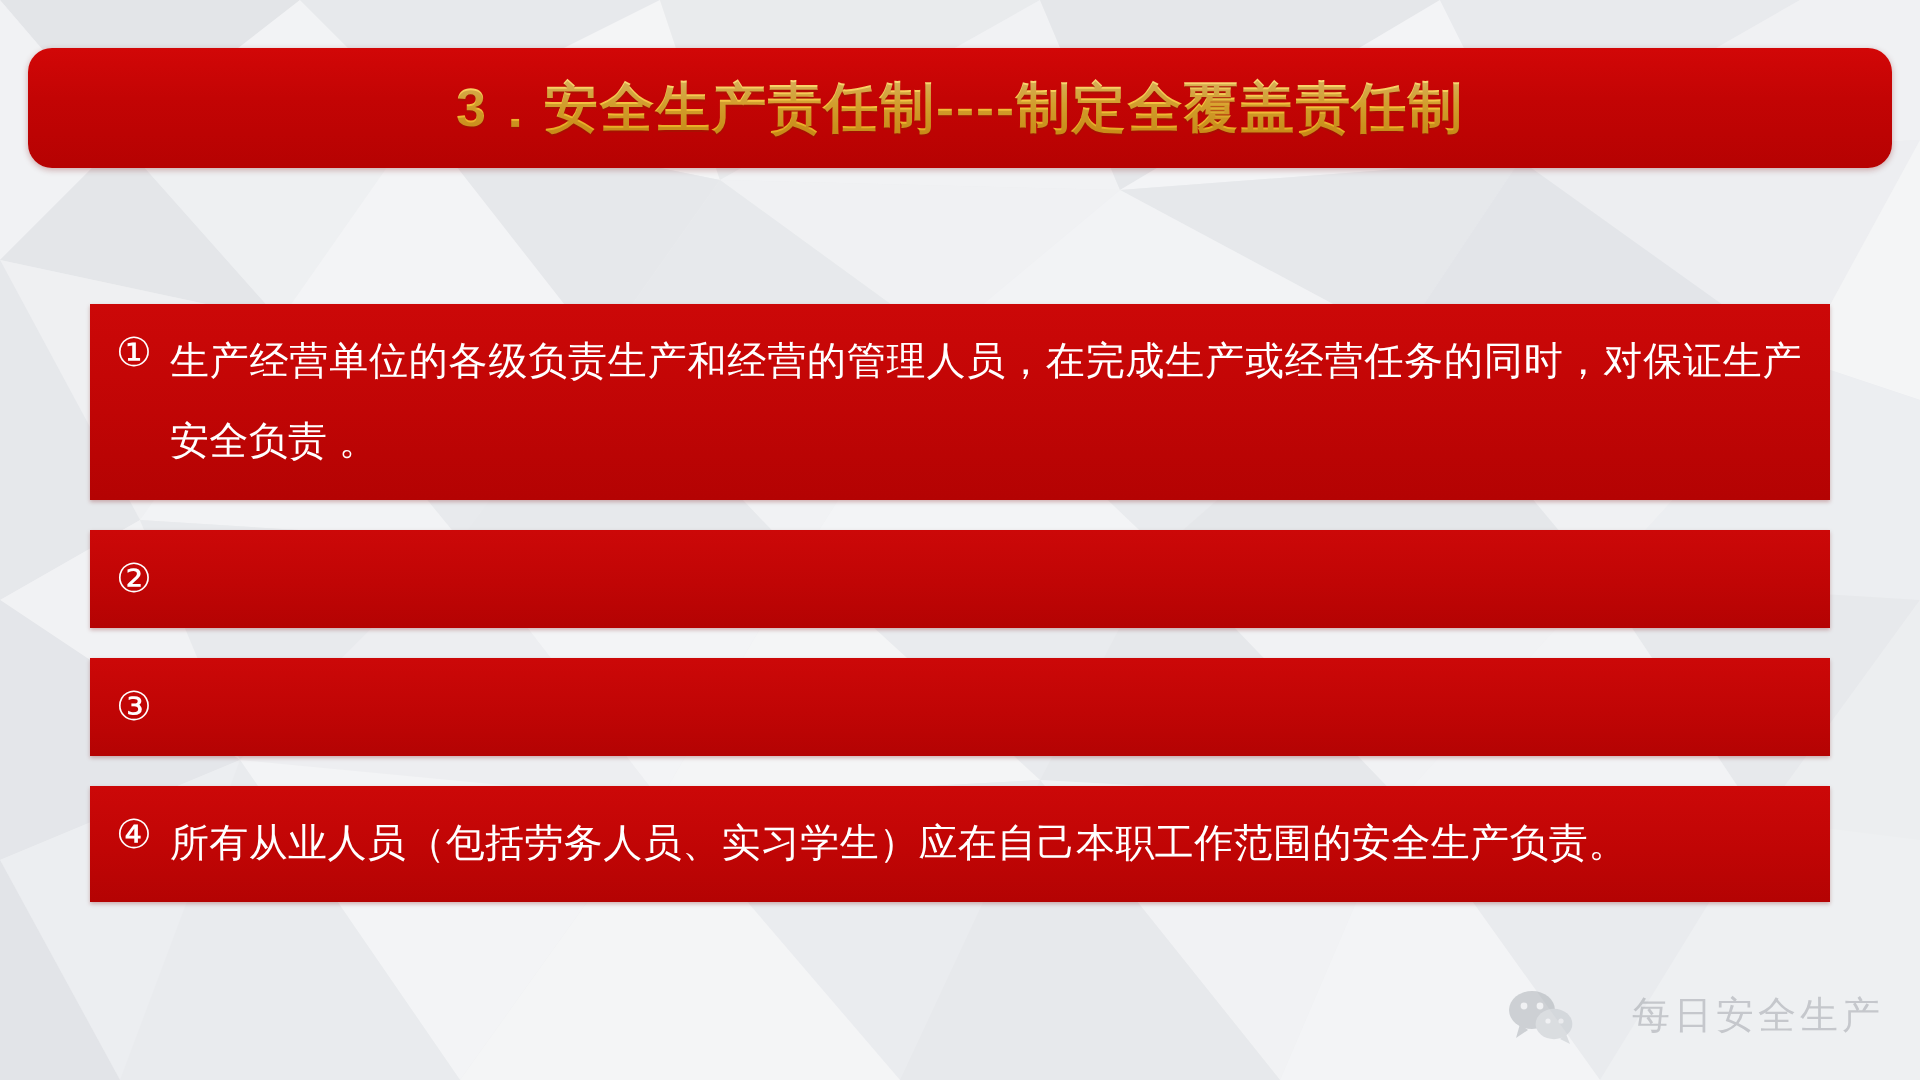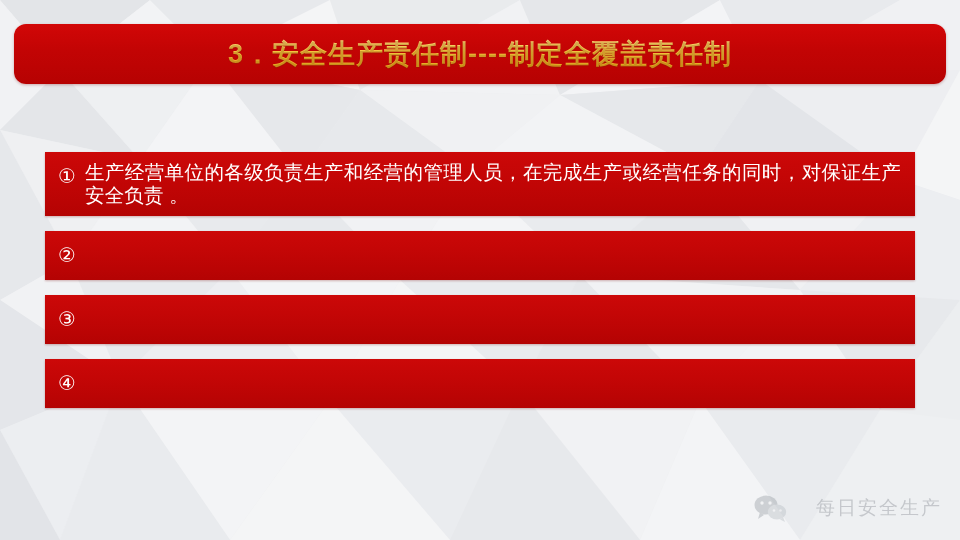--- a/index.html
+++ b/index.html
@@ -74,21 +74,21 @@
     flex: 0 0 auto;
     color: #ffffff;
     font-size: 20px;
     line-height: 31px;
     font-family: "DejaVu Sans", sans-serif;
     padding-right: 9px;
   }
   .bullet-text {
     color: #ffffff;
     font-size: 19.5px;
-    line-height: 23px;
+    line-height: 40px;
     letter-spacing: 0.2px;
     text-align: justify;
     text-justify: inter-ideograph;
   }
 
   
   .watermark {
     position: absolute;
     right: 18px;
     bottom: 18px;
@@ -191,20 +191,21 @@
     <div class="bullet-bar">
       <span class="bullet-index">②</span>
     </div>
 
     <div class="bullet-bar">
       <span class="bullet-index">③</span>
     </div>
 
     <div class="bullet-bar">
       <span class="bullet-index">④</span>
+      <span class="bullet-text">所有从业人员（包括劳务人员、实习学生）应在自己本职工作范围的安全生产负责。</span>
     </div>
 
   </div>
 
   <div class="watermark">
     <svg class="wechat-icon" viewBox="0 0 34 28">
       <ellipse cx="13" cy="11" rx="11.5" ry="9.5" fill="#9aa0a6"></ellipse>
       <polygon points="7,18 5,25 11,21" fill="#9aa0a6"></polygon>
       <circle cx="9" cy="9" r="1.7" fill="#ecedef"></circle>
       <circle cx="17" cy="9" r="1.7" fill="#ecedef"></circle>

